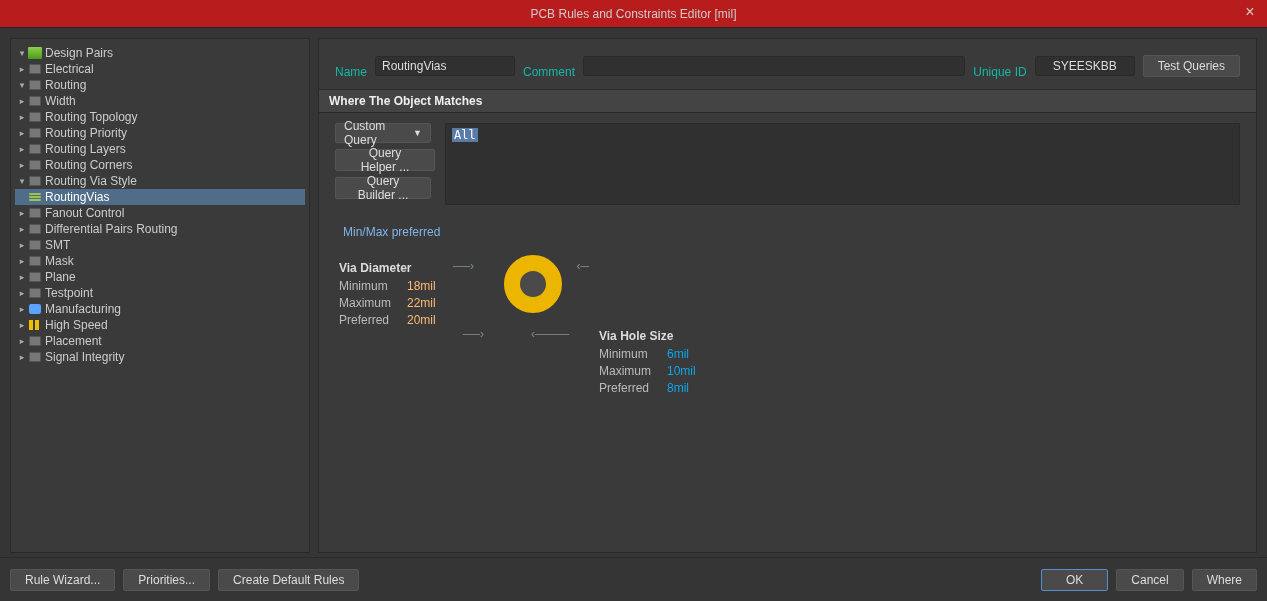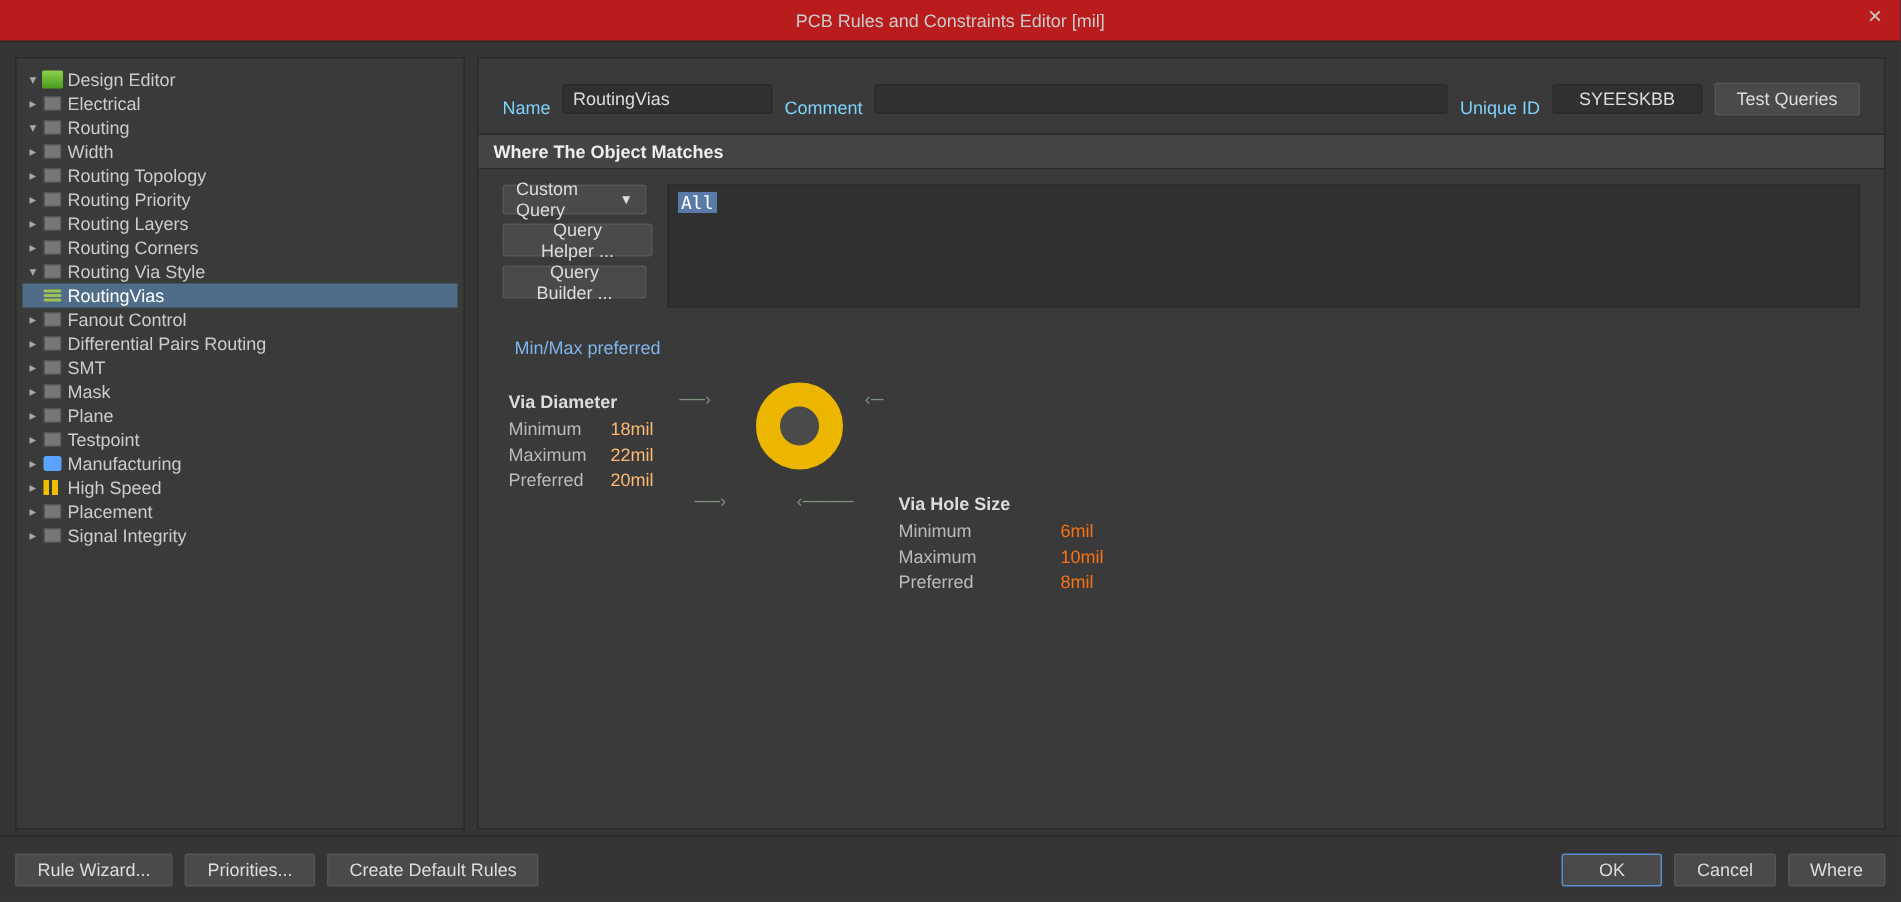--- a/index.html
+++ b/index.html
@@ -35,21 +35,21 @@
 
 
 .ic-folder { width:14px;height:12px;background:linear-gradient(#8bd04a,#4a9b1f);border-radius:1px; }
 .ic-rule   { width:12px;height:10px;background:#777;border-radius:1px;border:1px solid #555; }
 .ic-sel    { width:12px;height:2px;background:#9fc24e;border-radius:1px; box-shadow:0 3px 0 #9fc24e,0 -3px 0 #9fc24e; }
 .ic-wave   { width:12px;height:10px;background:#5aa3ff;border-radius:2px; }
 .ic-bars   { width:12px;height:10px;background:linear-gradient(90deg,#f0c000 0 4px,#3a3a3a 4px 6px,#f0c000 6px 10px,#3a3a3a 10px 12px); }
 
 
 .hdr-row { display:flex; align-items:center; gap:8px; padding:14px 16px 10px 16px; }
-.hdr-row label { color:#7dd3fc;margin-top:12px; }
+.hdr-row label { color:#14b8a6;margin-top:12px; }
 .inp { background:#303030; border:1px solid #2a2a2a; color:#ddd; padding:2px 6px; height:20px; border-radius:2px; }
 .inp.name { width:140px; }
 .inp.comment { flex:1; }
 .inp.uid { width:100px; text-align:center; }
 
 .section-hdr { background:#444; color:#eee; font-weight:600; padding:4px 10px; border-top:1px solid #2a2a2a; border-bottom:1px solid #2a2a2a; }
 
 .match-area { padding:10px 16px; display:flex; gap:10px; align-items:flex-start; }
 .match-btns { display:flex; flex-direction:column; gap:6px; }
 .dropdown { background:#4a4a4a; border:1px solid #555; color:#ddd; padding:1px 8px; height:20px; display:flex; align-items:center; gap:6px; border-radius:2px; cursor:pointer; width:96px; justify-content:space-between; }
@@ -66,40 +66,40 @@
 .via-left .krow .v { color:#fdba74; cursor:text; }
 
 .via-graphic { position:absolute; left:170px; top:40px; width:88px; height:96px; }
 .via-ring { width:58px;height:58px;border:16px solid #ecb600;border-radius:50%; background:#4a4a4a; margin:0 auto; }
 .via-arrow { position:absolute; color:#7d917d; font-size:12px; }
 
 .via-right { position:absolute; left:280px; top:114px; }
 .via-right h5 { color:#ddd; font-weight:600; margin-bottom:4px; }
 .via-right .krow { display:flex; gap:6px; margin:3px 0; align-items:center;}
 .via-right .krow .k { width:62px; color:#bbb; }
-.via-right .krow .v { color:#f97316; cursor:text;margin-left:40px; }
+.via-right .krow .v { color:#0ea5e9; cursor:text; }
 </style>
 </head>
 <body>
 
 <div class="titlebar">
   <span>PCB Rules and Constraints Editor [mil]</span>
   <span class="close">×</span>
 </div>
 
 <div class="body">
   <div class="tree-panel">
     <ul class="tree">
       <li>
           <div class="row indent-0">
             <span class="arrow">▾</span>
             <span class="icon">
               <span class="ic-folder"></span>
             </span>
-            <span class="lbl">Design Editor</span>
+            <span class="lbl">Design Pairs</span>
           </div>
         </li>
       <li>
           <div class="row indent-1">
             <span class="arrow">▸</span>
             <span class="icon">
               <span class="ic-rule"></span>
             </span>
             <span class="lbl">Electrical</span>
           </div>

